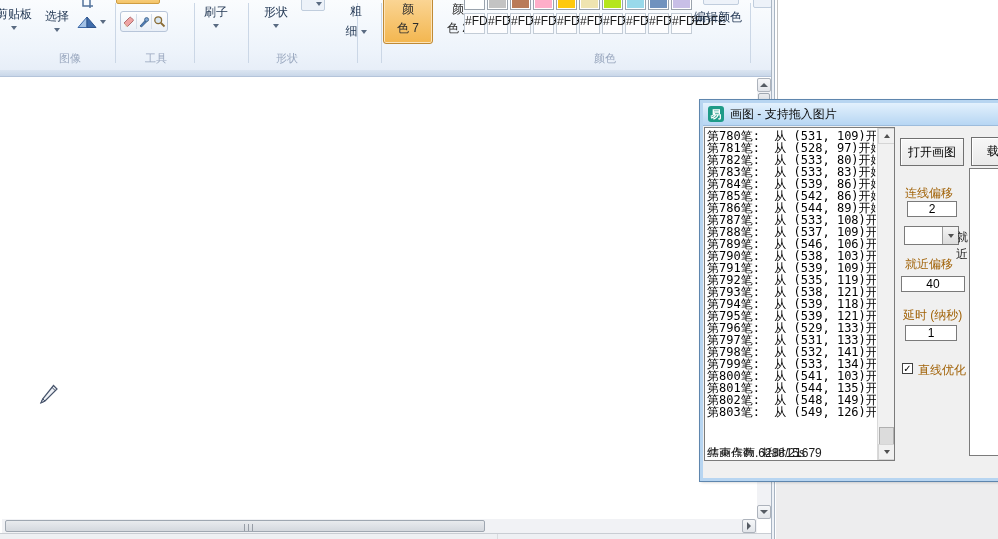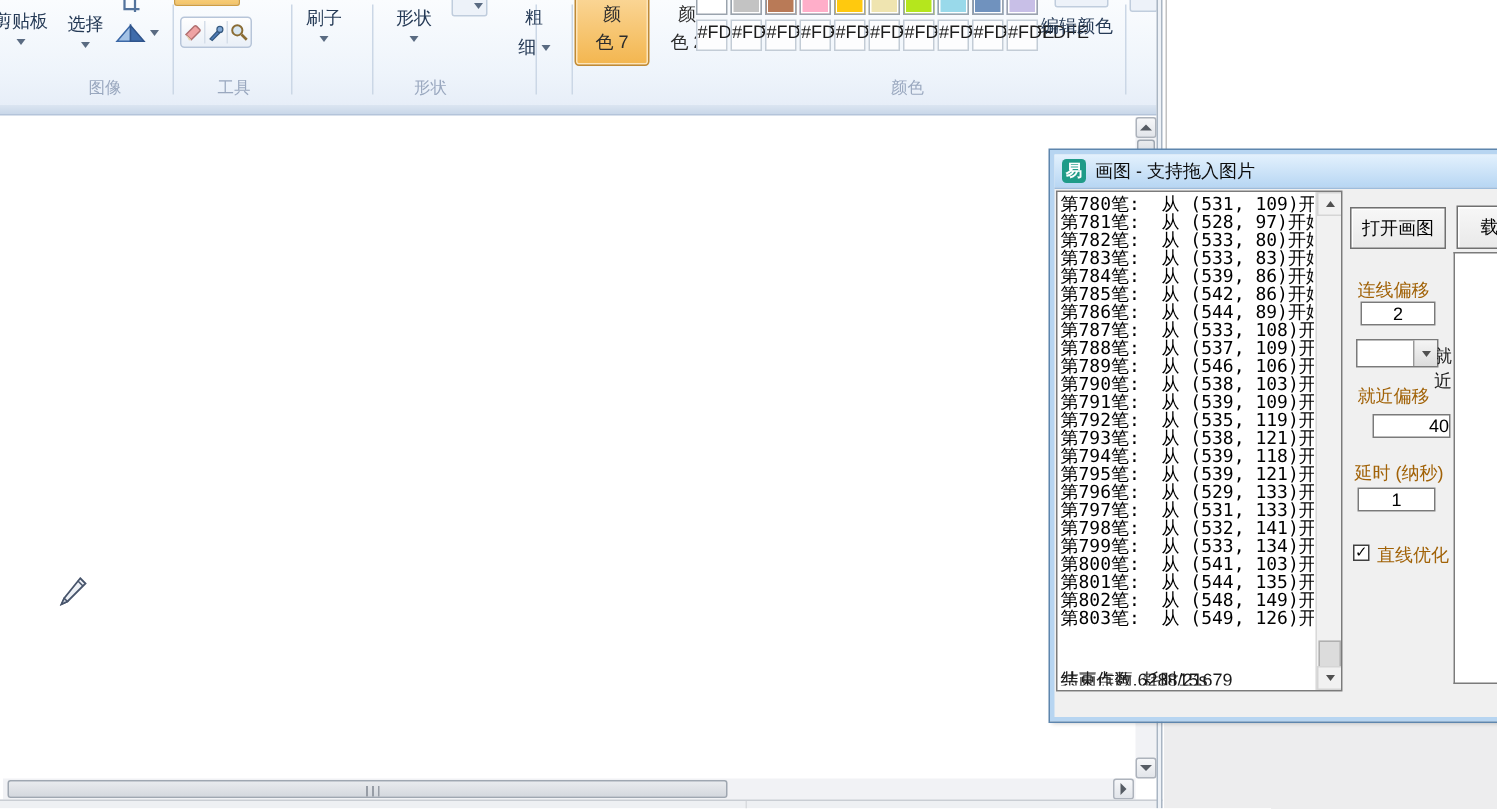--- a/index.html
+++ b/index.html
@@ -330,21 +330,21 @@
       <input class="dlg-input" style="left: 204px; top: 75px; width: 50px; height: 16px;" value="2">
 
       <div id="combo">
         <span id="combo-text">就近</span>
         <div id="combo-btn">
             <i class="cl-tri-dn"></i>
           </div>
       </div>
 
       <div class="dlg-label" style="left:202px; top:130px;">就近偏移</div>
-      <input class="dlg-input" style="left: 212px; top: 150px; width: 52px; height: 16px; text-align: right;" value="40">
+      <input class="dlg-input" style="left: 198px; top: 150px; width: 64px; height: 16px;" value="40">
 
       <div class="dlg-label" style="left:200px; top:181px;">延时 (纳秒)</div>
       <input class="dlg-input" style="left: 202px; top: 199px; width: 52px; height: 16px;" value="1">
 
       <div id="checkbox">✓</div>
       <div class="dlg-label" style="left:215px; top:236px;">直线优化</div>
 
       <div class="win-btn" style="left:268px; top:11px; width:56px; height:29px;">载入</div>
       <div id="rightlist"></div>
     </div>

